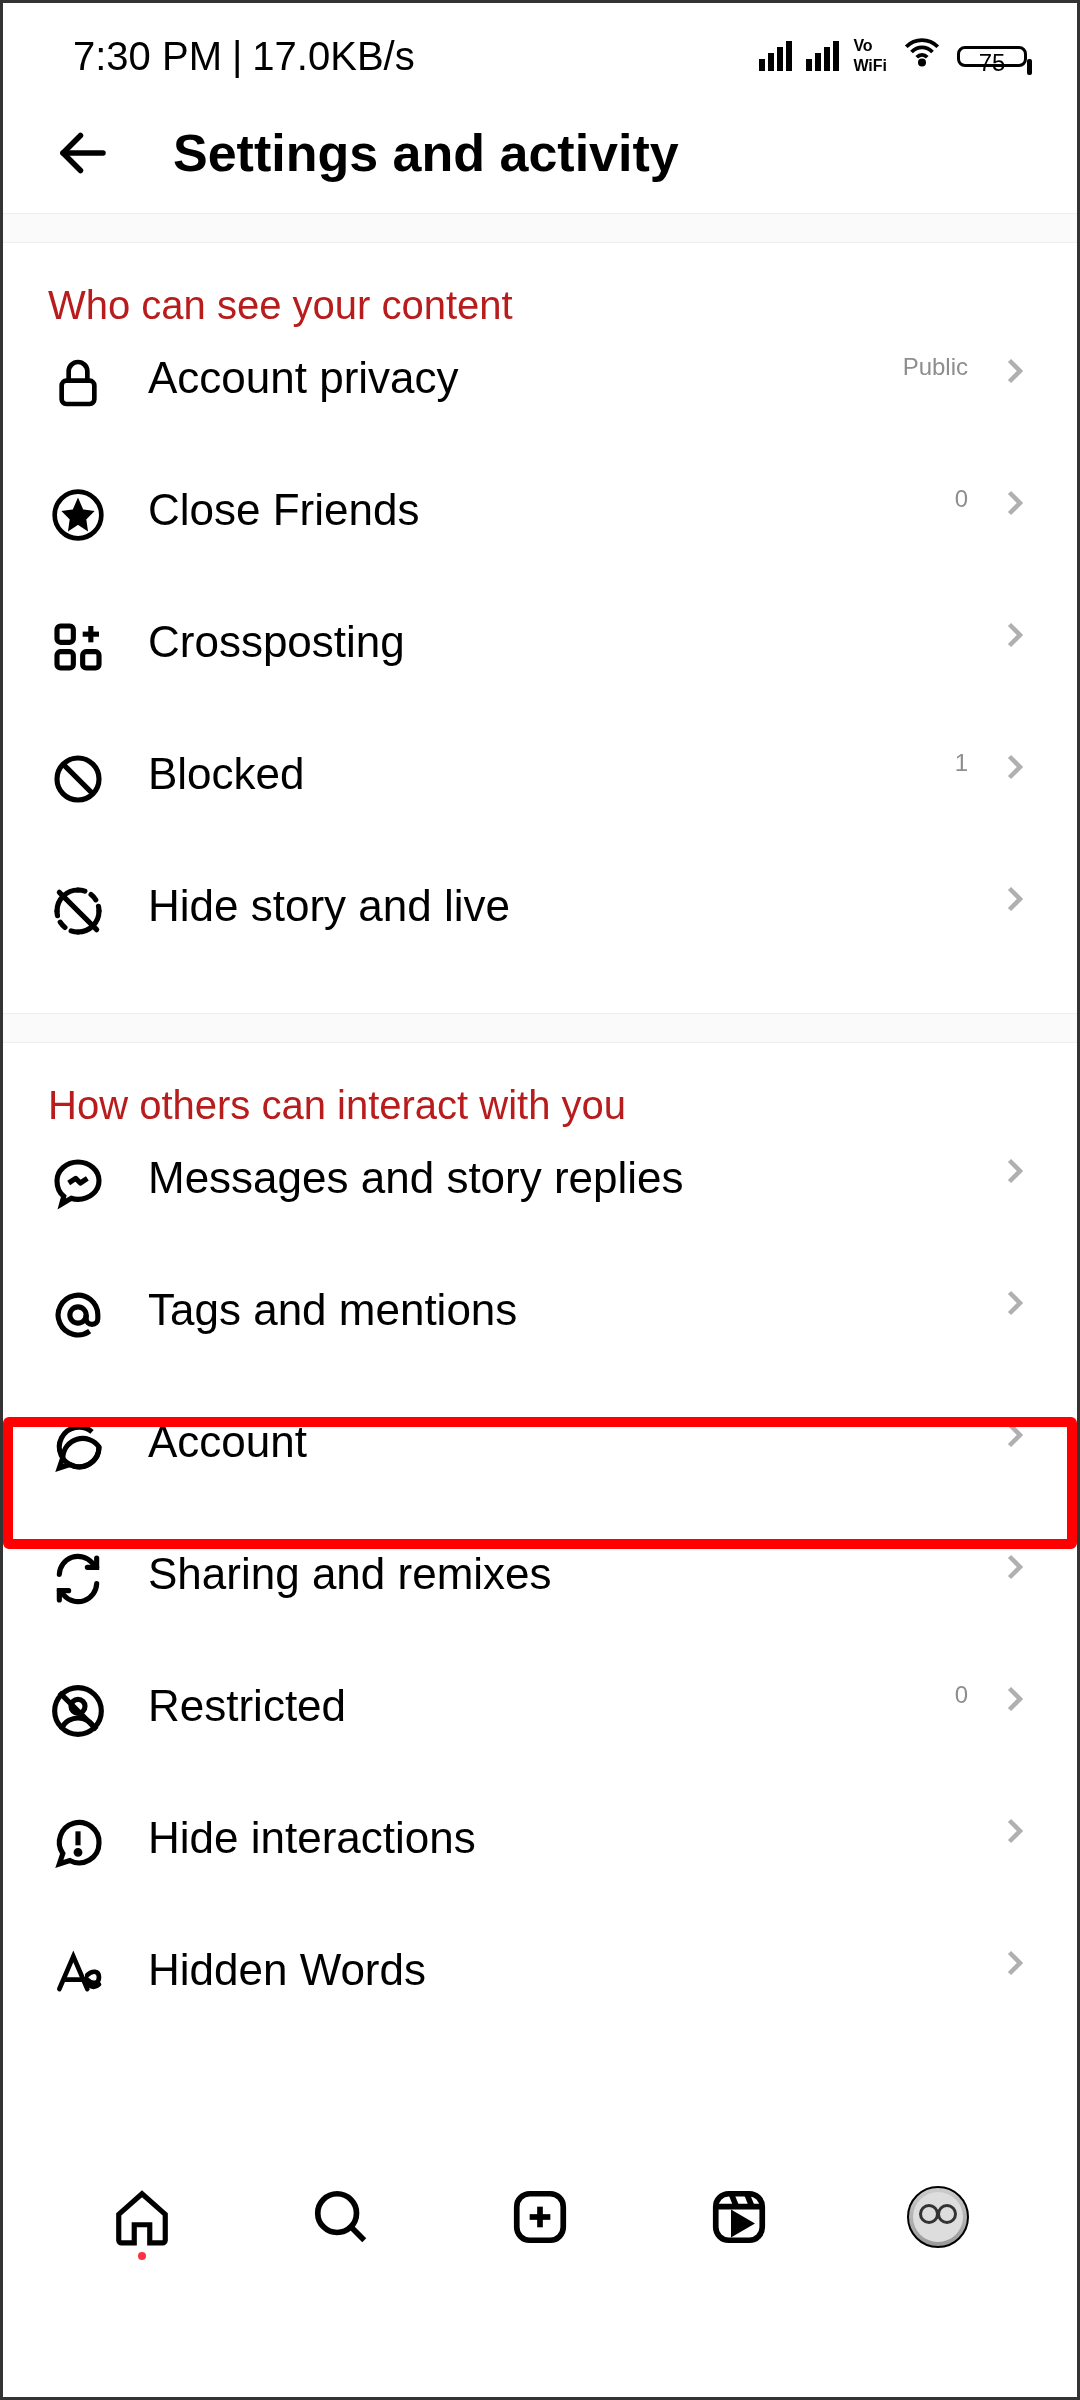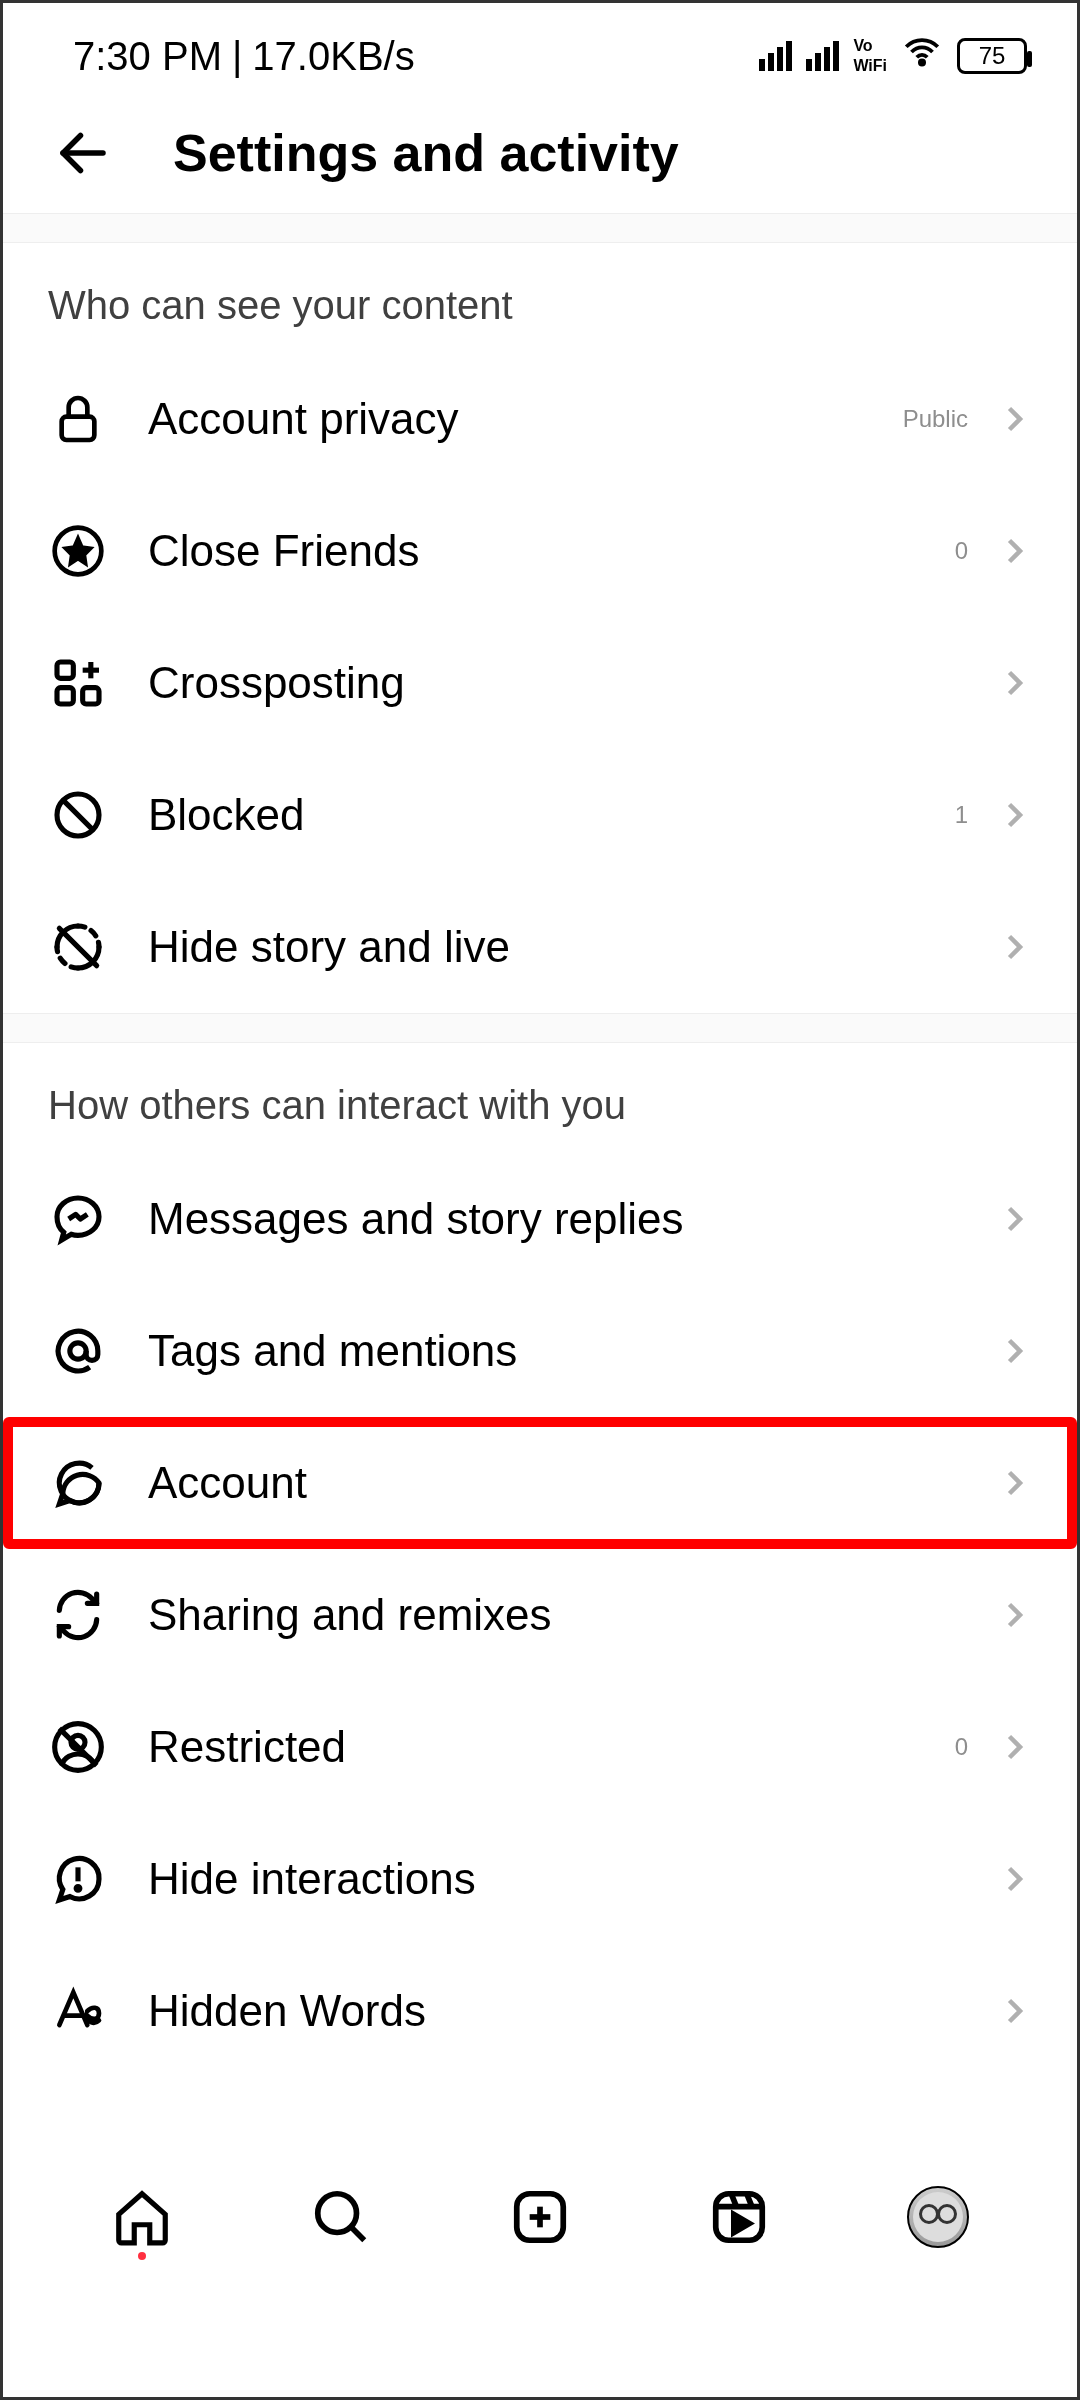--- a/index.html
+++ b/index.html
@@ -11,33 +11,33 @@
   .status-left { display:flex; align-items:center; gap:10px; }
   .status-right { display:flex; align-items:center; gap:14px; }
   .signal { display:inline-flex; align-items:flex-end; gap:3px; }
   .signal span { width:6px; background:#000; display:inline-block; }
   .signal span:nth-child(1){height:12px;}
   .signal span:nth-child(2){height:18px;}
   .signal span:nth-child(3){height:24px;}
   .signal span:nth-child(4){height:30px;}
   .vowifi { font-size:16px; line-height:20px; font-weight:600; text-align:left;}
   .wifi-icon svg { width:42px; height:42px; }
-  .battery { position:relative; width:70px; height:36px; border:3px solid #000; border-radius:8px; display:flex; align-items:center; justify-content:center; font-size:24px; font-weight:500;}
+  .battery { position:relative; width:70px; height:21px; border:3px solid #000; border-radius:8px; display:flex; align-items:flex-start; justify-content:center; font-size:24px; font-weight:500;}
   .battery::after { content:""; position:absolute; right:-8px; top:10px; width:5px; height:16px; background:#000; border-radius:2px;}
   
   
   .header { height:120px; display:flex; align-items:center; padding:0 40px; background:#fff;}
   .back-btn { width:80px; height:80px; display:flex; align-items:center; justify-content:center; }
   .header-title { font-size:52px; font-weight:700; margin-left:50px;}
   
   .divider-gap { height:30px; background:#fafafa; border-top:1px solid #eee; border-bottom:1px solid #eee;}
   
   
-  .section-header { padding:40px 26px 25px 45px; font-size:40px; color:#404040; font-weight:500;}
-  .row { display:flex; align-items:center; height:132px; padding:0 45px; background:#fff;}
+  .section-header { padding:40px 26px 25px 45px; font-size:40px; color:#b91c1c; font-weight:500;}
+  .row { display:flex; align-items:flex-start; height:132px; padding:0 45px; background:#fff;}
   .row-icon { width:60px; height:60px; display:flex; align-items:center; justify-content:center; flex-shrink:0;}
   .row-icon svg { width:56px; height:56px; stroke:#000; }
   .row-label { flex:1; font-size:44px; margin-left:40px; color:#000;}
   .row-value { font-size:24px; color:#8e8e8e; margin-right:28px;}
   .chevron { width:36px; height:36px; }
   .chevron svg { width:36px; height:36px; stroke:#b0b0b0; }
   
   .section-gap { height:30px; background:#fafafa; border-top:1px solid #eee; border-bottom:1px solid #eee;}
   
   .highlight { outline:10px solid #ff0000; outline-offset:-10px; border-radius:6px;}

